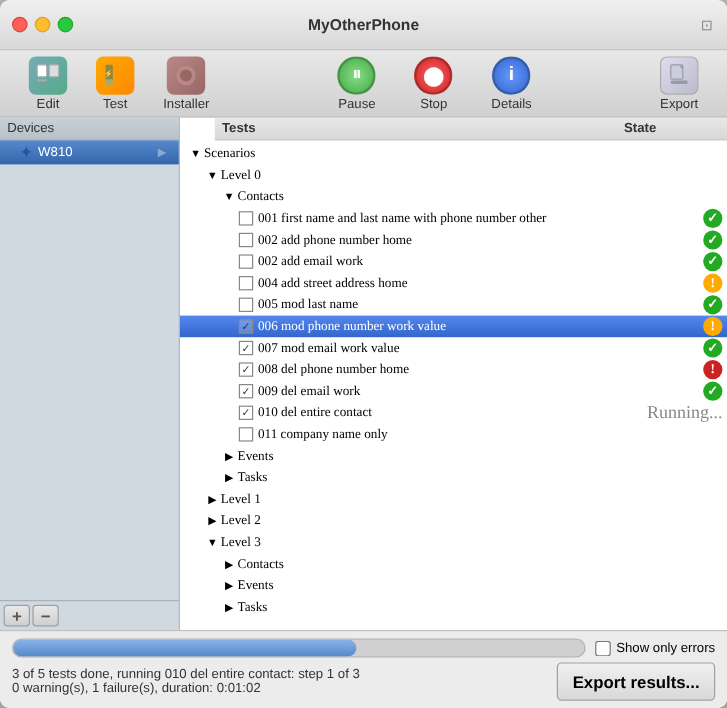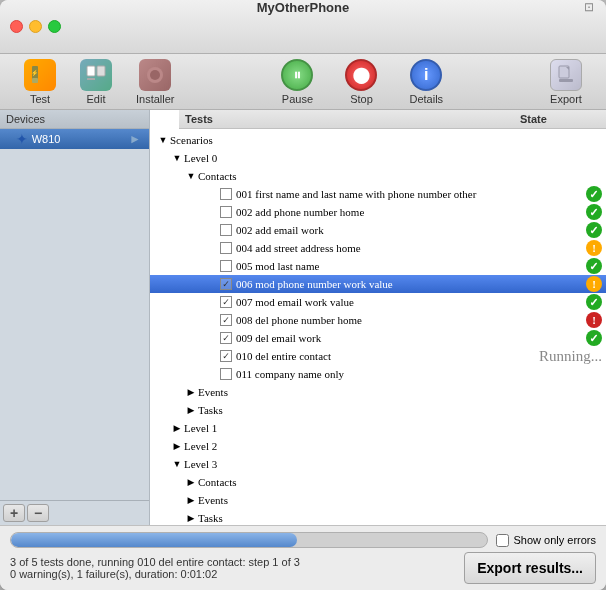--- a/index.html
+++ b/index.html
@@ -20,22 +20,23 @@
       border-radius: 8px;
       box-shadow: 0 4px 20px rgba(0,0,0,0.5);
       display: flex;
       flex-direction: column;
       overflow: hidden;
     }
 
     
     .titlebar {
       background: linear-gradient(to bottom, #f0f0f0 0%, #d8d8d8 100%);
-      height: 54px;
-      display: flex;
+      height: 42px;
+      display: flex;
+      align-items: center;
       padding: 0 10px;
       border-bottom: 1px solid #b0b0b0;
       border-radius: 8px 8px 0 0;
       position: relative;
     }
     .traffic-lights {
       display: flex;
       gap: 6px;
       align-items: center;
     }
@@ -227,21 +228,21 @@
       min-height: 17px;
     }
     .tree-item.selected {
       background: linear-gradient(to bottom, #5588ee, #3366cc);
       color: white;
     }
 
     .indent1 { padding-left: 8px; }
     .indent2 { padding-left: 22px; }
     .indent3 { padding-left: 36px; }
-    .indent4 { padding-left: 70px; }
+    .indent4 { padding-left: 49px; }
 
     .triangle {
       width: 10px;
       height: 10px;
       display: inline-flex;
       align-items: center;
       justify-content: center;
       margin-right: 2px;
       font-size: 9px;
       cursor: pointer;
@@ -385,39 +386,39 @@
       <div class="traffic-light tl-close"></div>
       <div class="traffic-light tl-min"></div>
       <div class="traffic-light tl-max"></div>
     </div>
     <span class="title-text">MyOtherPhone</span>
     <div class="resize-icon">⊡</div>
   </div>
 
   <div class="toolbar">
     <div class="toolbar-btn">
+      <div class="toolbar-icon icon-edit">
+        <svg width="22" height="22" viewBox="0 0 22 22">
+          <rect x="2" y="2" width="8" height="10" rx="1" fill="white" stroke="#aaa"></rect>
+          <rect x="2" y="14" width="8" height="2" rx="0.5" fill="#aaa"></rect>
+          <rect x="12" y="2" width="8" height="10" rx="1" fill="#ddd" stroke="#aaa"></rect>
+        </svg>
+      </div>
+      <span class="toolbar-label">Edit</span>
+    </div>
+
+    <div class="toolbar-btn">
       <div class="toolbar-icon icon-test">
         <svg width="22" height="22" viewBox="0 0 22 22">
           <rect x="3" y="2" width="6" height="14" rx="1" fill="#884"></rect>
           <rect x="3" y="14" width="6" height="5" rx="1" fill="#aa6"></rect>
           <text x="6" y="11" font-size="6" fill="white" text-anchor="middle">⚡</text>
         </svg>
       </div>
       <span class="toolbar-label">Test</span>
-    </div>
-
-    <div class="toolbar-btn">
-      <div class="toolbar-icon icon-edit">
-        <svg width="22" height="22" viewBox="0 0 22 22">
-          <rect x="2" y="2" width="8" height="10" rx="1" fill="white" stroke="#aaa"></rect>
-          <rect x="2" y="14" width="8" height="2" rx="0.5" fill="#aaa"></rect>
-          <rect x="12" y="2" width="8" height="10" rx="1" fill="#ddd" stroke="#aaa"></rect>
-        </svg>
-      </div>
-      <span class="toolbar-label">Edit</span>
     </div>
 
     <div class="toolbar-btn">
       <div class="toolbar-icon icon-installer">
         <svg width="22" height="22" viewBox="0 0 22 22">
           <ellipse cx="11" cy="11" rx="8" ry="8" fill="#b88"></ellipse>
           <ellipse cx="11" cy="11" rx="5" ry="5" fill="#966"></ellipse>
         </svg>
       </div>
       <span class="toolbar-label">Installer</span>

